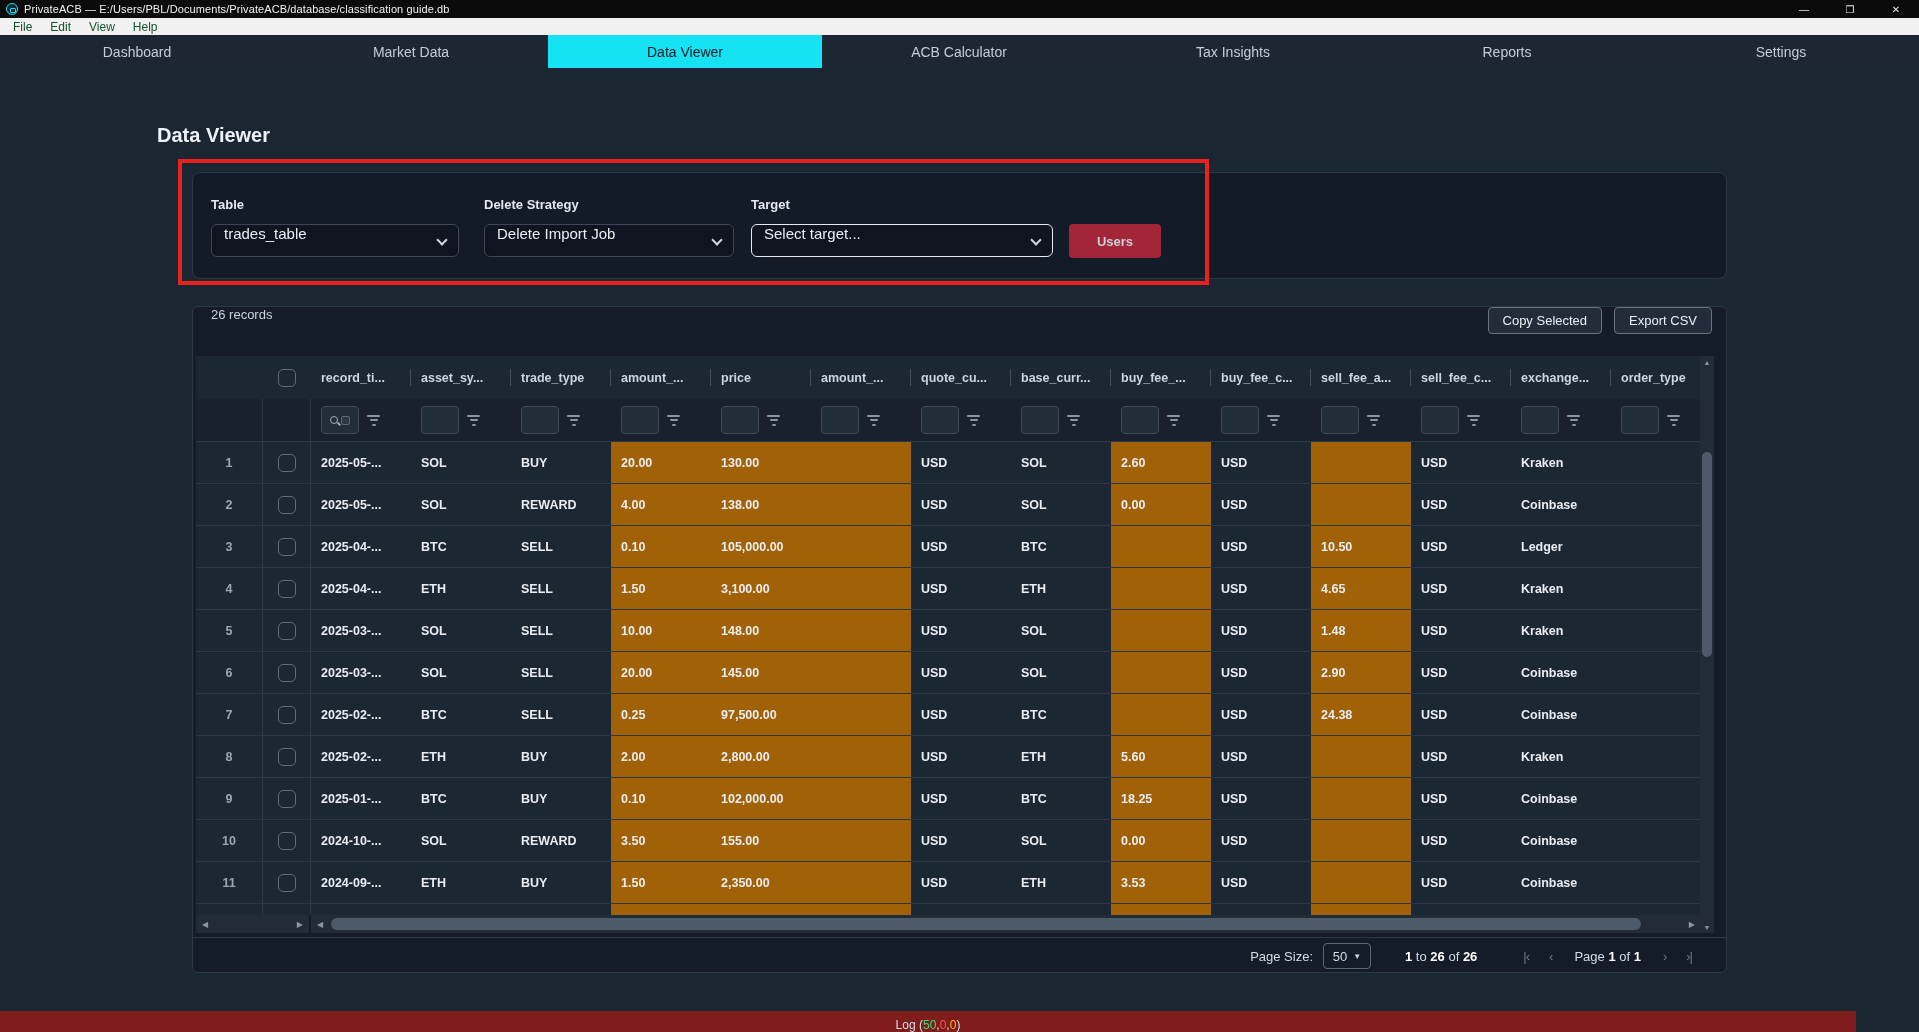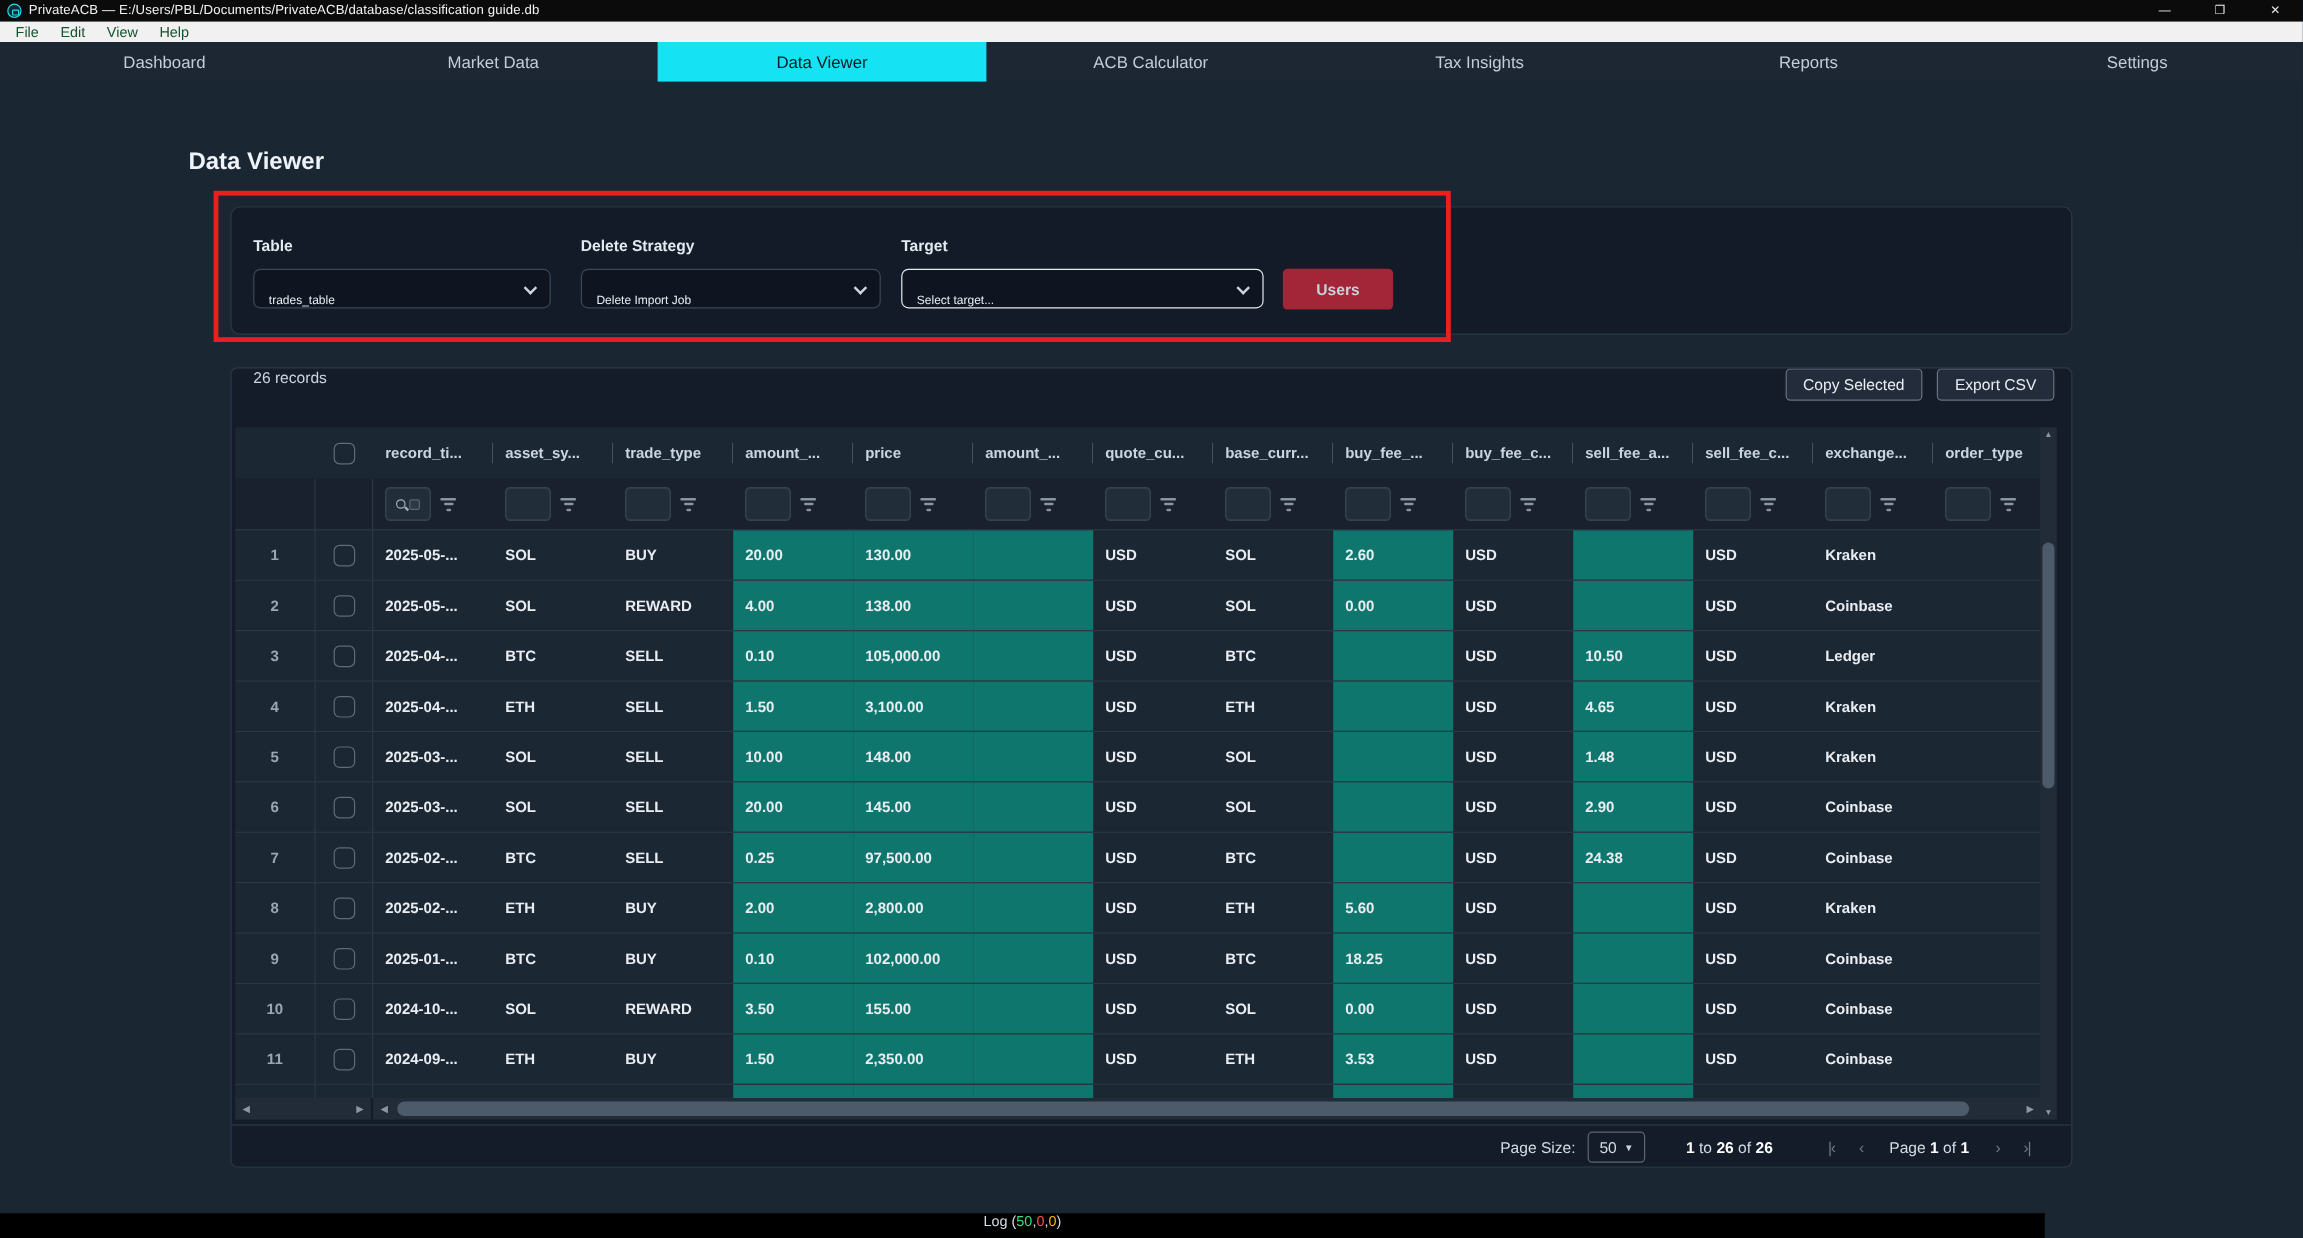--- a/index.html
+++ b/index.html
@@ -29,21 +29,21 @@
 
   
   .page-title { position:absolute; left:157px; top:124px; font-size:20px; font-weight:bold; color:#eef3f9; }
 
   
   .controls-panel { position:absolute; left:192px; top:172px; width:1535px; height:107px;
                     background:#121b27; border:1px solid #2b3848; border-radius:8px; }
   .field { position:absolute; top:24px; }
   .field .flabel { font-size:13px; font-weight:bold; color:#e2e9f0; margin-bottom:10px; }
   .select { height:33px; background:#0e1520; border:1px solid #3c4857; border-radius:6px;
-            display:flex; align-items:flex-end; padding:0 12px; font-size:10px; color:#e9eef3;
+            display:flex; align-items:flex-start; padding:0 12px; font-size:15px; color:#e9eef3;
             position:relative;margin-top:12px; }
   .select.focused { border:1.5px solid #e4eaf0; }
   .select .chev { position:absolute; right:12px; top:11px; width:8px; height:8px;
                   border-right:2px solid #cdd5dd; border-bottom:2px solid #cdd5dd;
                   transform:rotate(45deg); }
   .delete-btn { position:absolute; left:876px; top:51px; width:92px; height:34px; background:#a32638;
                 border:none; border-radius:4px; color:#c9d1d9; font-size:13px; font-weight:bold;
                 font-family:inherit; }
   
   .annotation { position:absolute; left:178px; top:159px; width:1031px; height:126px;
@@ -75,21 +75,21 @@
           display:flex; align-items:center; justify-content:center; gap:3px; }
   .funnel { margin-left:8px; display:flex; flex-direction:column; gap:2.5px; align-items:center; }
   .funnel i { display:block; height:2px; background:#8a95a2; border-radius:1px; }
   .funnel i:nth-child(1){ width:13px; } .funnel i:nth-child(2){ width:8px; } .funnel i:nth-child(3){ width:4px; }
   .mag { width:8px; height:8px; border:1.5px solid #a3adb9; border-radius:50%; position:relative; }
   .mag::after { content:""; position:absolute; left:6px; top:6px; width:4px; height:1.5px; background:#a3adb9;
                 transform:rotate(45deg); }
   .minical { width:9px; height:9px; border:1px solid #5c6773; border-radius:2px; background:#2c3845; }
   .drow { height:42px; background:#1c2734; border-top:1px solid #2c3845; font-size:12.5px; color:#e9edf2; }
   .drow .cell { font-weight:600; }
-  .drow .c-data.tint { background:#0f766e; }
+  .drow .c-data.tint { background:#a16207; }
   .drow.partial { height:12px; overflow:hidden; }
   .checkbox { width:18px; height:18px; border:1.5px solid #5f6b79; border-radius:5px; background:transparent; }
 
   
   .vscroll { position:absolute; right:12px; top:49px; width:14px; height:577px; background:#222c38;
              display:flex; flex-direction:column; align-items:center; }
   .vscroll .arr { height:12px; font-size:7px; color:#8b96a3; display:flex; align-items:center; }
   .vthumb { position:absolute; left:2px; top:96px; width:10px; height:205px; background:#4d5a69; border-radius:5px; }
   .hscroll { position:absolute; left:3px; top:608px; width:1505px; height:18px; display:flex; }
   .hseg1 { width:115px; background:#222c38; display:flex; align-items:center; justify-content:space-between;
@@ -105,22 +105,22 @@
   .grid-footer b { color:#fff; }
   .psize-label { margin-right:10px; }
   .psize-select { height:26px; min-width:48px; border:1px solid #5c6775; border-radius:4px; display:flex;
                   align-items:center; justify-content:center; gap:6px; padding:0 8px; }
   .psize-caret { font-size:8px; color:#cdd5dd; }
   .range-text { margin:0 36px 0 34px; }
   .pg-ic { color:#6f7b88; font-size:13px; margin:0 10px; letter-spacing:-1px; }
   .page-text { margin:0 12px; }
 
   
-  .statusbar { position:absolute; left:0; top:1011px; width:1704px; height:21px; background:#000000;
-               display:flex; align-items:flex-start; justify-content:center; font-size:12px; color:#d5dce4; }
+  .statusbar { position:absolute; left:0; top:1011px; width:1856px; height:21px; background:#7f1d1d;
+               display:flex; align-items:flex-end; justify-content:center; font-size:12px; color:#d5dce4; }
 </style>
 </head>
 <body>
 
 <div class="titlebar">
   <span class="app-icon"></span>
   <span class="title-text">PrivateACB — E:/Users/PBL/Documents/PrivateACB/database/classification guide.db</span>
   <div class="win-controls">
       <div class="win-btn">—</div>
       <div class="win-btn">❐</div>

